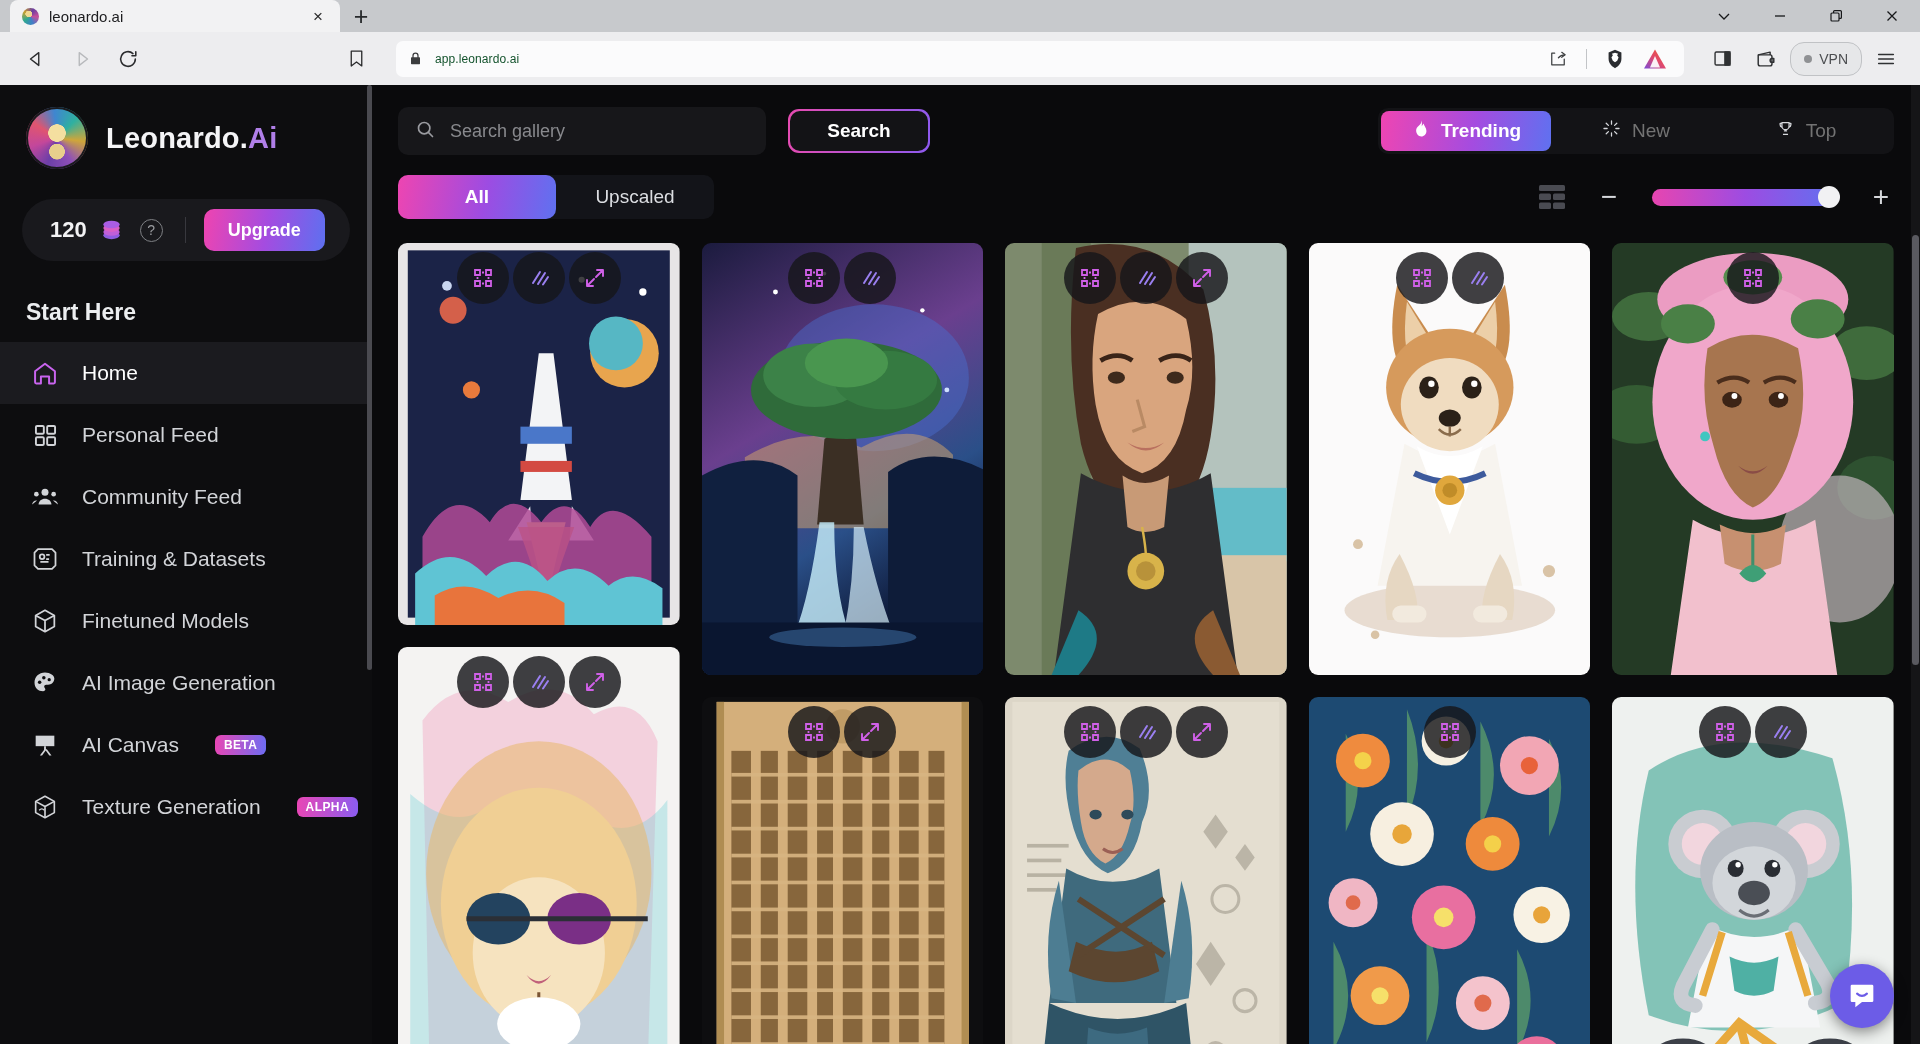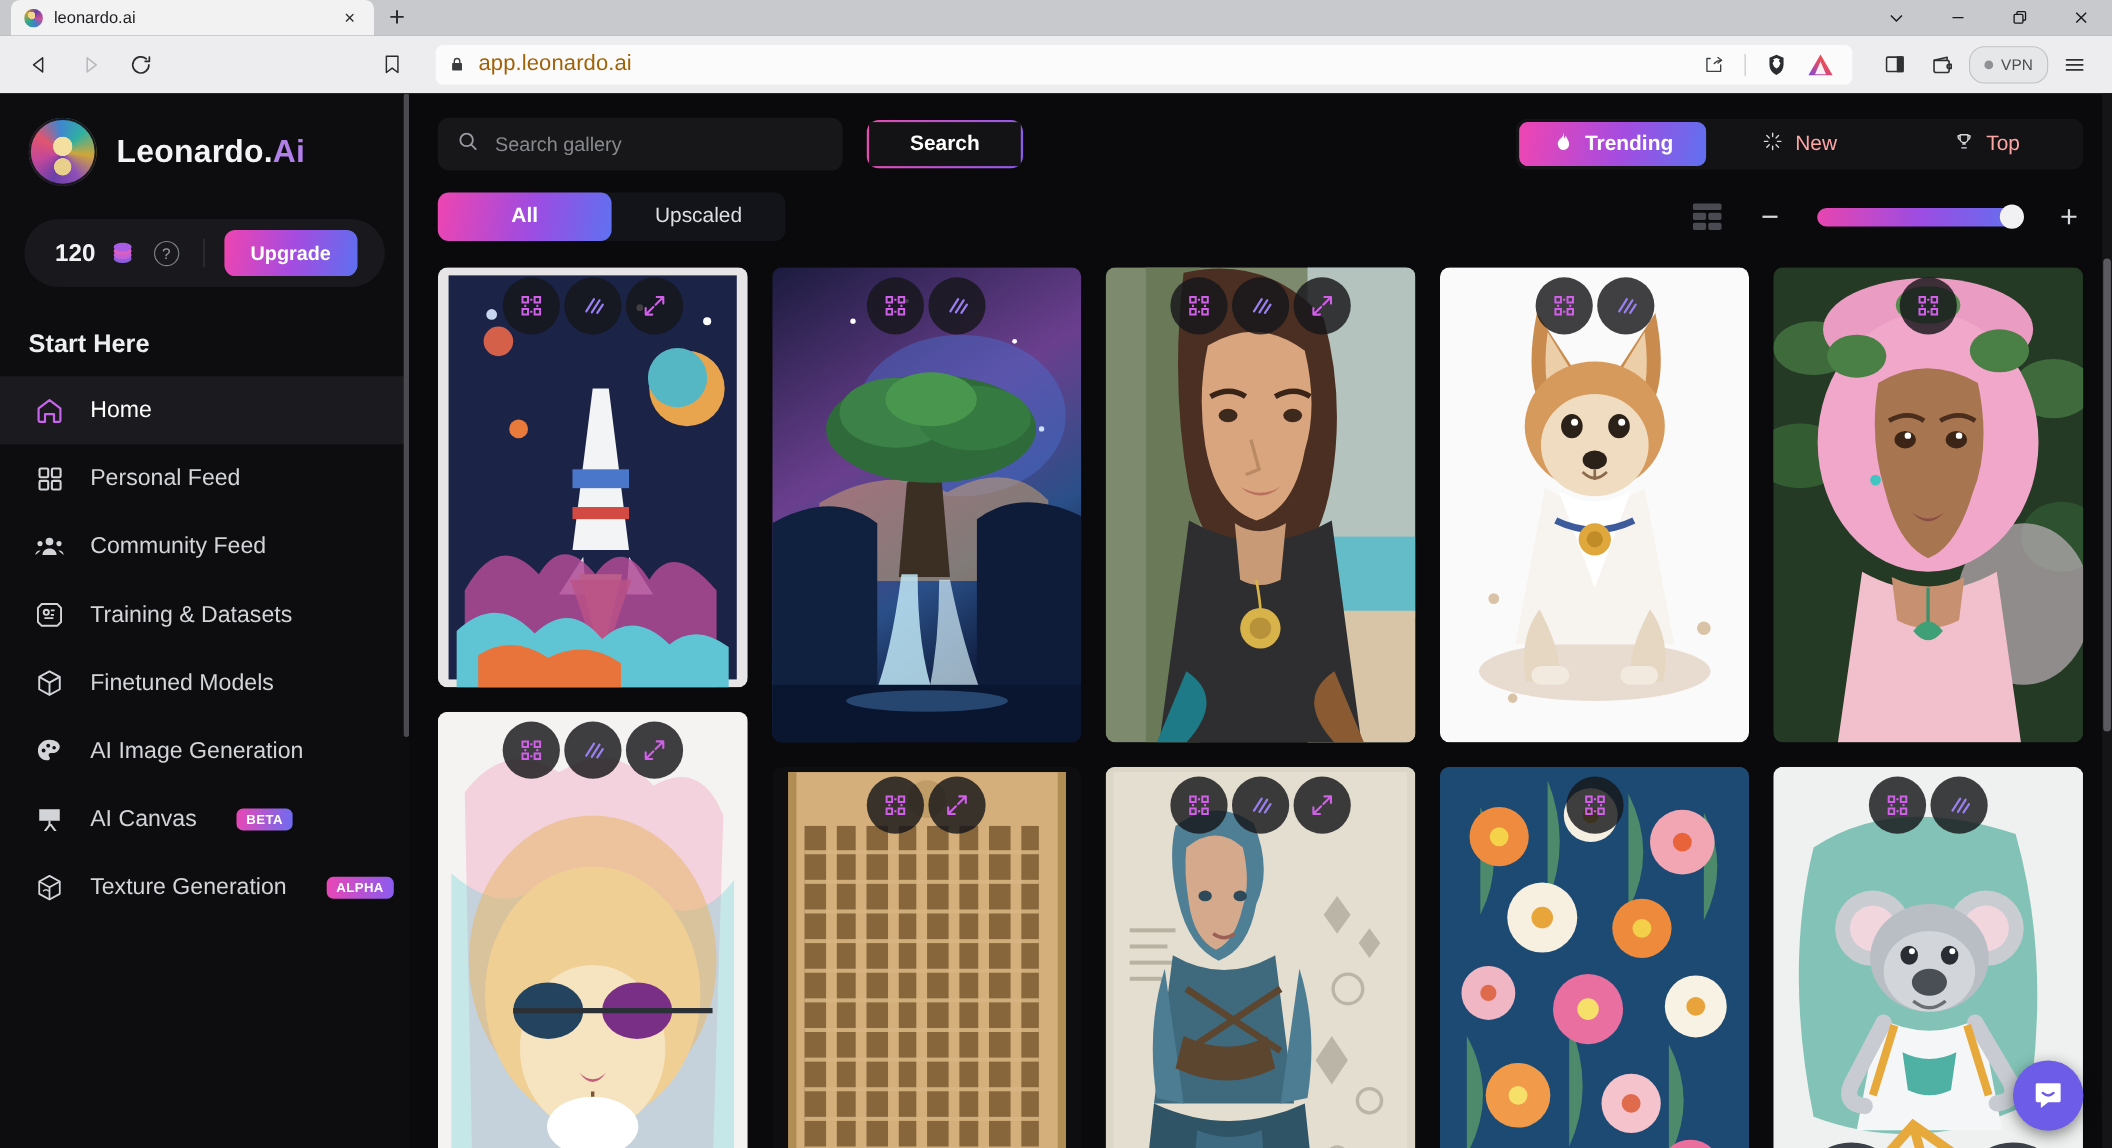--- a/index.html
+++ b/index.html
@@ -82,21 +82,21 @@
     margin-left: 16px; margin-right: 0;
     display: flex; align-items: center;
     background: #fbfbfc;
     border-radius: 7px;
     padding: 0 12px;
     gap: 12px;
   }
   .urlbar-lock { color: #3b3c3e; display: flex; align-items: center; }
   .urlbar-text {
     flex: 1;
-    font-size: 20px; color: #a16207;
+    font-size: 12px; color: #14532d;
     letter-spacing: .1px;
   }
   .url-icons { display: flex; align-items: center; gap: 6px; }
   .url-icon {
     width: 34px; height: 34px;
     display: flex; align-items: center; justify-content: center;
     color: #3e4042;
   }
   .url-divider { width: 1px; height: 20px; background: #c2c4c7; margin: 0 5px; }
   .brave-lion { width: 22px; height: 22px; }
@@ -253,40 +253,40 @@
   }
   .search-field .ph { font-size: 18px; color: #88898d; }
   .search-btn-outer {
     width: 142px; height: 44px;
     border-radius: 11px;
     padding: 1.6px;
     background: linear-gradient(100deg, #e74bb0, #8d5af0);
   }
   .search-btn-inner {
     width: 100%; height: 100%;
-    border-radius: 0;
+    border-radius: 10px;
     background: #131316;
     color: #fff; font-size: 19px; font-weight: 700;
     display: flex; align-items: center; justify-content: center;
   }
   .sort-tabs {
     margin-left: auto;
     display: flex; align-items: center;
     background: #131316;
     border-radius: 10px;
     height: 46px;
     padding: 3px;
     width: 516px;
   }
   .sort-tab {
     flex: 1; height: 40px;
     border-radius: 8px;
     display: flex; align-items: center; justify-content: center;
     gap: 11px;
-    color: #fca5a5; font-size: 19px;
+    color: #737373; font-size: 19px;
   }
   .sort-tab.active {
     background: linear-gradient(100deg, #ef45b2 0%, #a44ce0 55%, #5f71f0 100%);
     color: #fff; font-weight: 700;
   }
 
   .topbar-row2 {
     display: flex; align-items: center;
     margin-top: 20px;
   }

